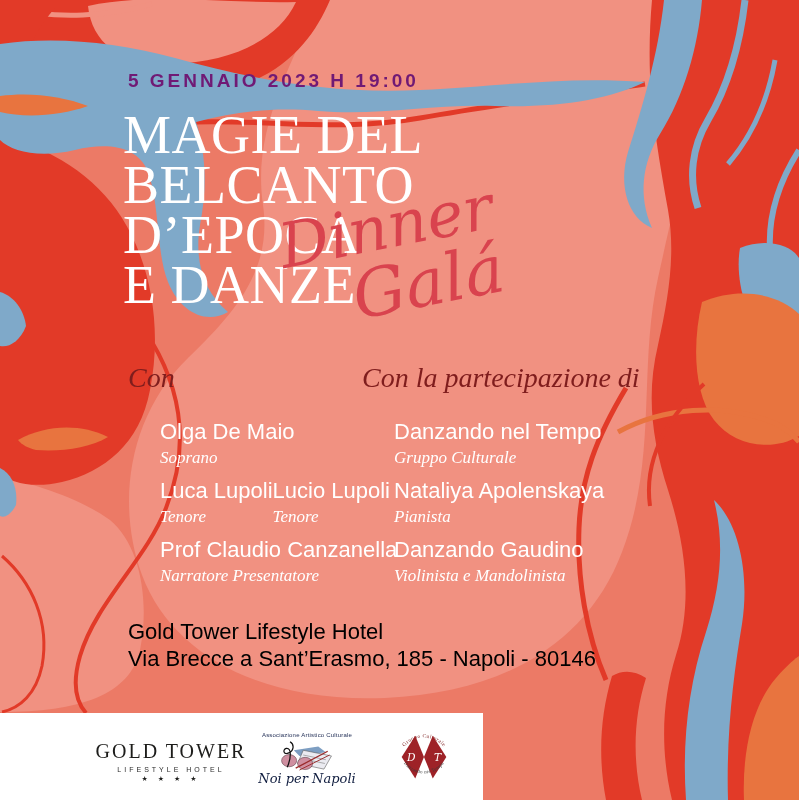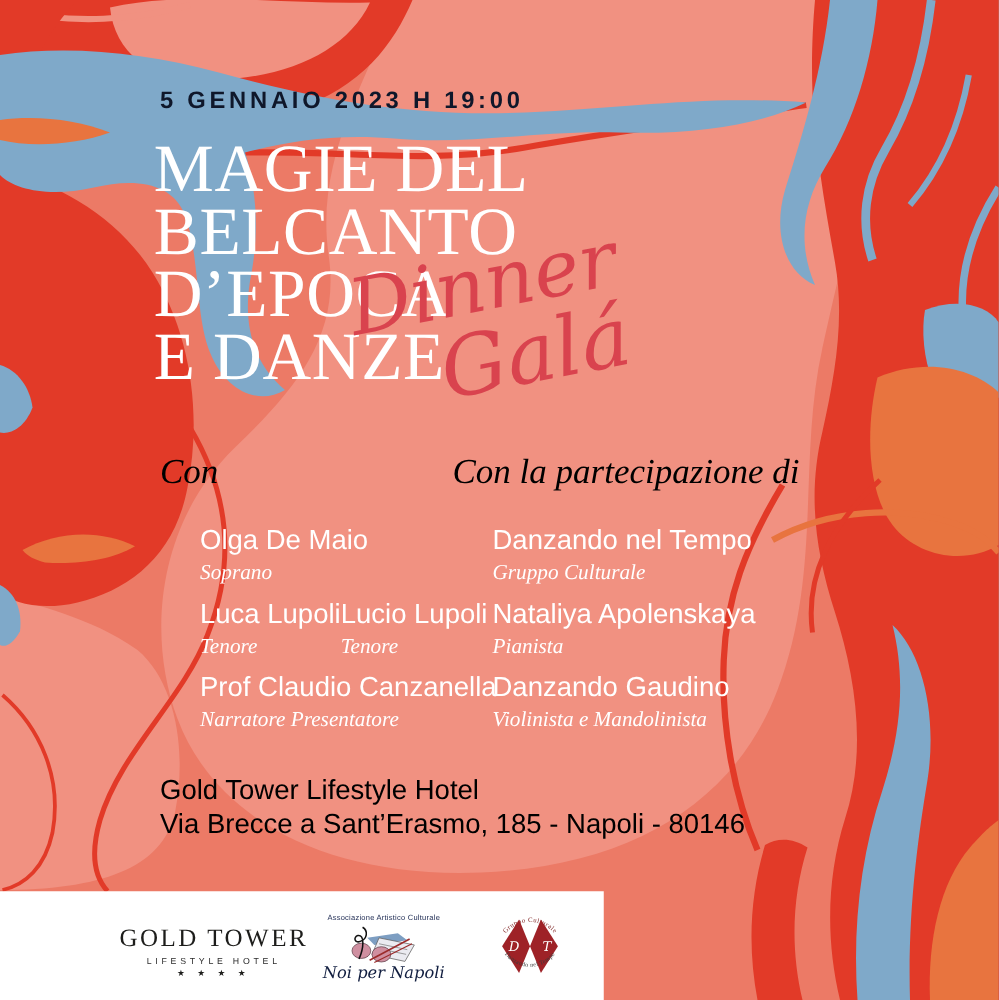--- a/index.html
+++ b/index.html
@@ -4,40 +4,40 @@
 <style>
   html,body{margin:0;padding:0;background:#333;}
   .poster{
     position:relative;width:799px;height:800px;overflow:hidden;
     background:#EC7A66;font-family:"Liberation Sans",sans-serif;
   }
   .marble{position:absolute;inset:0;display:block;}
 
   .date{
     position:absolute;left:128px;top:70px;
-    font-size:19px;font-weight:bold;letter-spacing:3px;color:#0f172a;
+    font-size:19px;font-weight:bold;letter-spacing:3px;color:#701a75;
     white-space:nowrap;
   }
   .title{
     position:absolute;left:123px;top:110px;
     font-family:"Liberation Serif",serif;font-weight:400;
     font-size:54px;line-height:50px;color:#FFFFFF;letter-spacing:.5px;
     white-space:nowrap;
   }
   .script-word{
     position:absolute;font-family:"DejaVu Serif",serif;font-style:italic;
     color:#D9434E;white-space:nowrap;z-index:4;
   }
   .script-dinner{left:278px;top:190px;font-size:62px;transform:rotate(-11deg);}
   .script-gala{left:352px;top:244px;font-size:66px;transform:rotate(-11deg);}
 
   .col-heading{
     position:absolute;top:362px;
     font-family:"Liberation Serif",serif;font-style:italic;
-    font-size:28px;color:#000000;white-space:nowrap;
+    font-size:28px;color:#7f1d1d;white-space:nowrap;
   }
   .heading-con{left:128px;}
   .heading-part{left:362px;}
 
   .column{position:absolute;top:419px;color:#FFFFFF;margin-left:32px;}
   .column-left{left:128px;}
   .column-right{left:362px;}
   .entry{margin-bottom:10px;}
   .entry .name{font-size:22px;line-height:26px;white-space:nowrap;}
   .entry .role{

